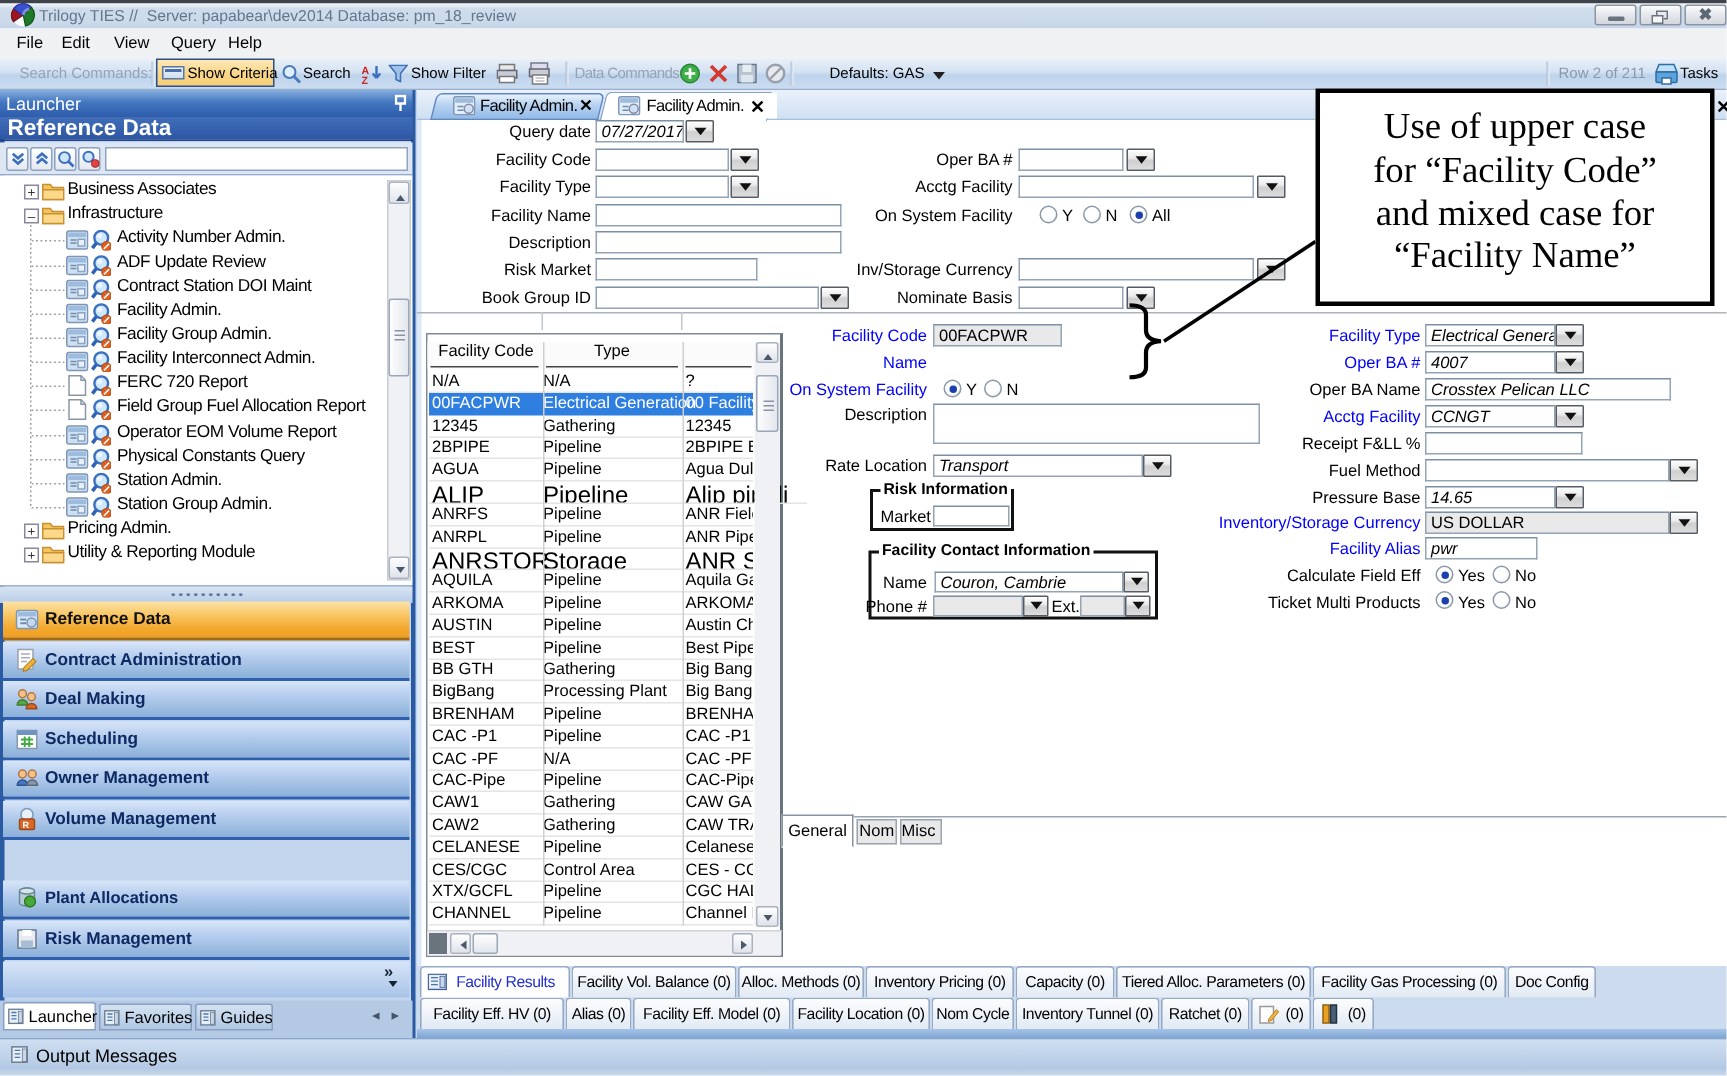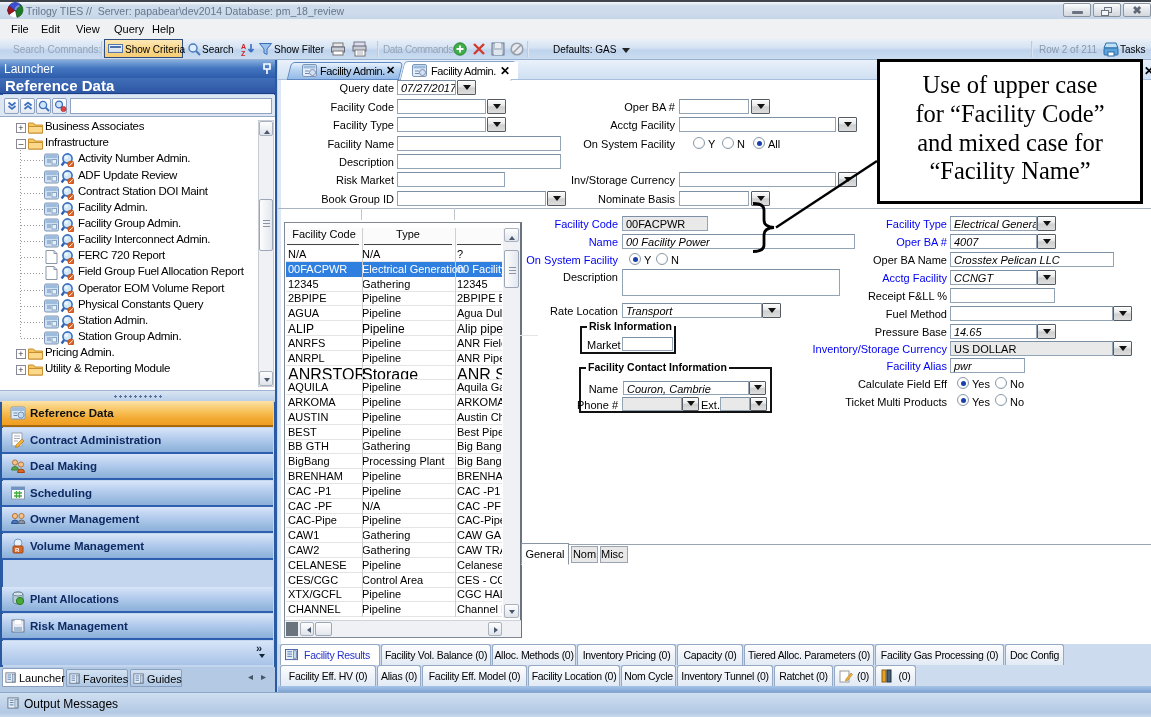--- a/index.html
+++ b/index.html
@@ -580,21 +580,21 @@
 <div class="ab" style="left:1px;top:68px;width:216px;height:15px;border-bottom:1px solid #e4e4e4;font-size:11px;color:#000;overflow:hidden;">
       <span class="ab" style="left:2px;top:1px;">2BPIPE</span>
       <span class="ab" style="left:76px;top:1px;">Pipeline</span>
       <span class="ab" style="left:171px;top:1px;">2BPIPE B</span>
     </div>
 <div class="ab" style="left:1px;top:83px;width:216px;height:15px;border-bottom:1px solid #e4e4e4;font-size:11px;color:#000;overflow:hidden;">
       <span class="ab" style="left:2px;top:1px;">AGUA</span>
       <span class="ab" style="left:76px;top:1px;">Pipeline</span>
       <span class="ab" style="left:171px;top:1px;">Agua Dul</span>
     </div>
-<div class="ab" style="left:1px;top:98px;width:252px;height:15px;border-bottom:1px solid #e4e4e4;font-size:12px;color:#000;overflow:hidden;">
+<div class="ab" style="left:1px;top:98px;width:252px;height:15px;border-bottom:1px solid #e4e4e4;font-size:16px;color:#000;overflow:hidden;">
       <span class="ab" style="left:2px;top:1px;">ALIP</span>
       <span class="ab" style="left:76px;top:1px;">Pipeline</span>
       <span class="ab" style="left:171px;top:1px;">Alip pipeli</span>
     </div>
 <div class="ab" style="left:1px;top:113px;width:216px;height:15px;border-bottom:1px solid #e4e4e4;font-size:11px;color:#000;overflow:hidden;">
       <span class="ab" style="left:2px;top:1px;">ANRFS</span>
       <span class="ab" style="left:76px;top:1px;">Pipeline</span>
       <span class="ab" style="left:171px;top:1px;">ANR Fielc</span>
     </div>
 <div class="ab" style="left:1px;top:128px;width:216px;height:15px;border-bottom:1px solid #e4e4e4;font-size:11px;color:#000;overflow:hidden;">
@@ -712,23 +712,20 @@
         <div class="ab" style="left:5px;top:4px;border:3px solid transparent;border-left:4px solid #49586c;"></div>
       </div>
 </div>
 </div>
 <div class="ab" style="left:278px;top:60px;width:873px;height:632px;">
 <span class="blbl" style="right:533px;top:158px;">Facility Code</span>
 <div class="ginp" style="left:344px;top:156px;width:86px;height:15px;">
       <div class="itx">00FACPWR</div>
     </div>
 <span class="blbl" style="right:533px;top:176px;">Name</span>
-<div class="inp" style="left:344px;top:174px;width:233px;height:15px;">
-      <div class="itx">00 Facility Power</div>
-    </div>
 <span class="blbl" style="right:533px;top:194px;">On System Facility</span>
 <div class="radio sel" style="left:351px;top:193px;"></div>
 <span class="lbl" style="left:366px;top:194px;">Y</span>
 <div class="radio" style="left:378px;top:193px;"></div>
 <span class="lbl" style="left:393px;top:194px;">N</span>
 <span class="lbl" style="right:533px;top:211px;">Description</span>
 <div class="inp" style="left:344px;top:209px;width:218px;height:27px;"></div>
 <span class="lbl" style="right:533px;top:245px;">Rate Location</span>
 <div class="inp" style="left:344px;top:243px;width:140px;height:15px;">
       <div class="itx">Transport</div>

